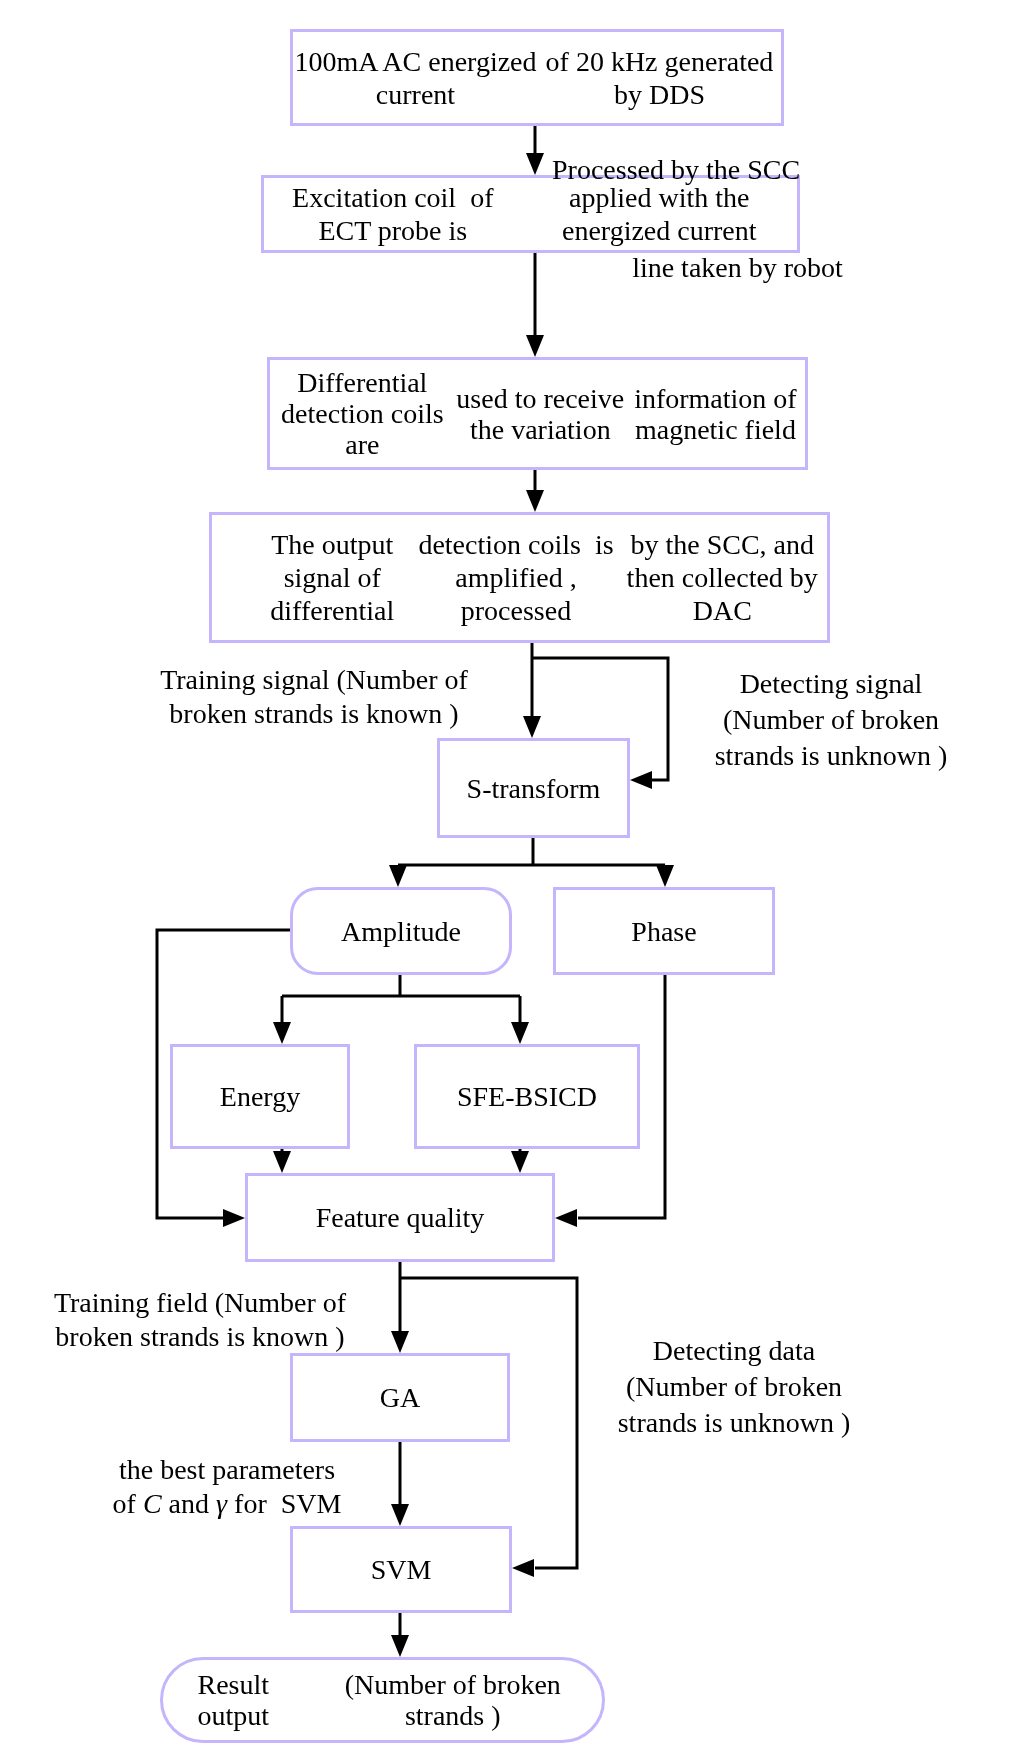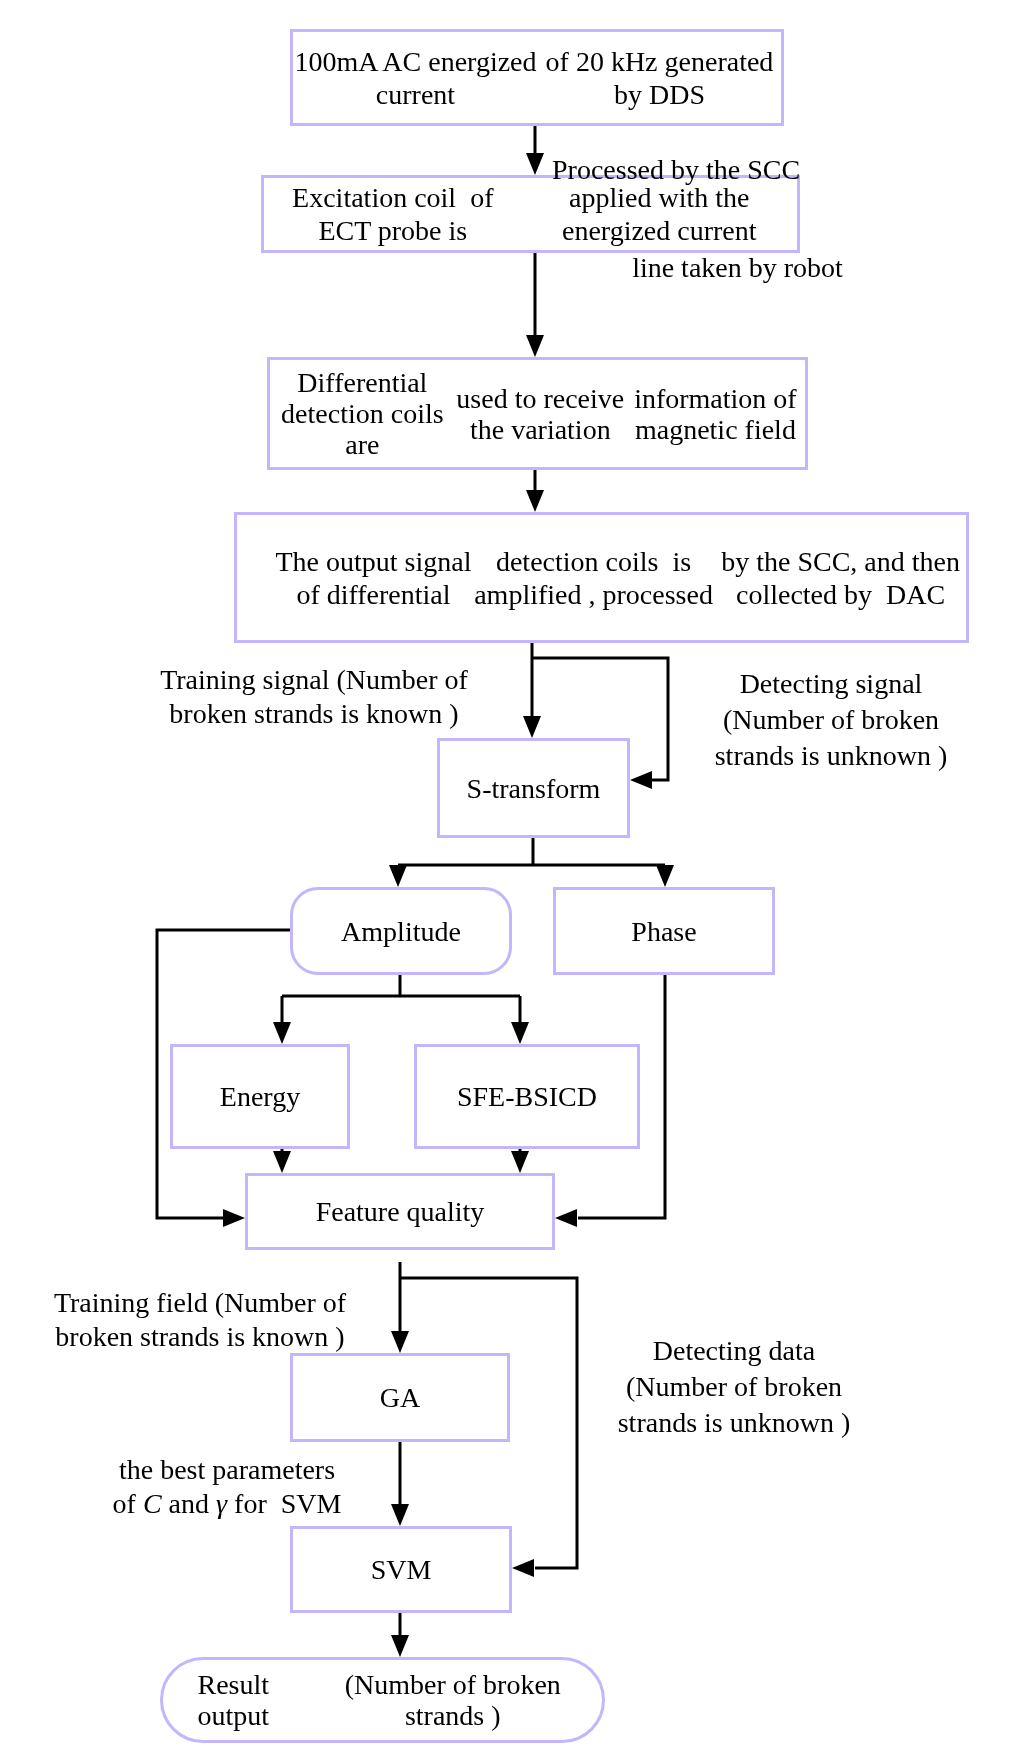--- a/index.html
+++ b/index.html
@@ -86,21 +86,21 @@
       <span class="ln">Excitation coil  of ECT probe is</span>
       <span class="ln">applied with the energized current</span>
     </div>
 
   <div class="node" style="left:267px;top:357px;width:541px;height:113px;line-height:31px;">
       <span class="ln">Differential detection coils are</span>
       <span class="ln">used to receive the variation</span>
       <span class="ln">information of magnetic field</span>
     </div>
 
-  <div class="node" style="left:234px;top:512px;width:735px;height:131px;padding-left:38px;">
+  <div class="node" style="left:209px;top:512px;width:621px;height:131px;padding-left:38px;">
       <span class="ln">The output signal of differential</span>
       <span class="ln">detection coils  is amplified , processed</span>
       <span class="ln">by the SCC, and then collected by  DAC</span>
     </div>
 
   <div class="node" style="left:437px;top:738px;width:193px;height:100px;">
       <span class="ln">S-transform</span>
     </div>
 
   <div class="node" style="left:290px;top:887px;width:222px;height:88px;border-radius:28px;">
@@ -112,21 +112,21 @@
     </div>
 
   <div class="node" style="left:170px;top:1044px;width:180px;height:105px;">
       <span class="ln">Energy</span>
     </div>
 
   <div class="node" style="left:414px;top:1044px;width:226px;height:105px;">
       <span class="ln">SFE-BSICD</span>
     </div>
 
-  <div class="node" style="left:245px;top:1173px;width:310px;height:77px;">
+  <div class="node" style="left:245px;top:1173px;width:310px;height:89px;">
       <span class="ln">Feature quality</span>
     </div>
 
   <div class="node" style="left:290px;top:1353px;width:220px;height:89px;">
       <span class="ln">GA</span>
     </div>
 
   <div class="node" style="left:290px;top:1526px;width:222px;height:87px;">
       <span class="ln">SVM</span>
     </div>

